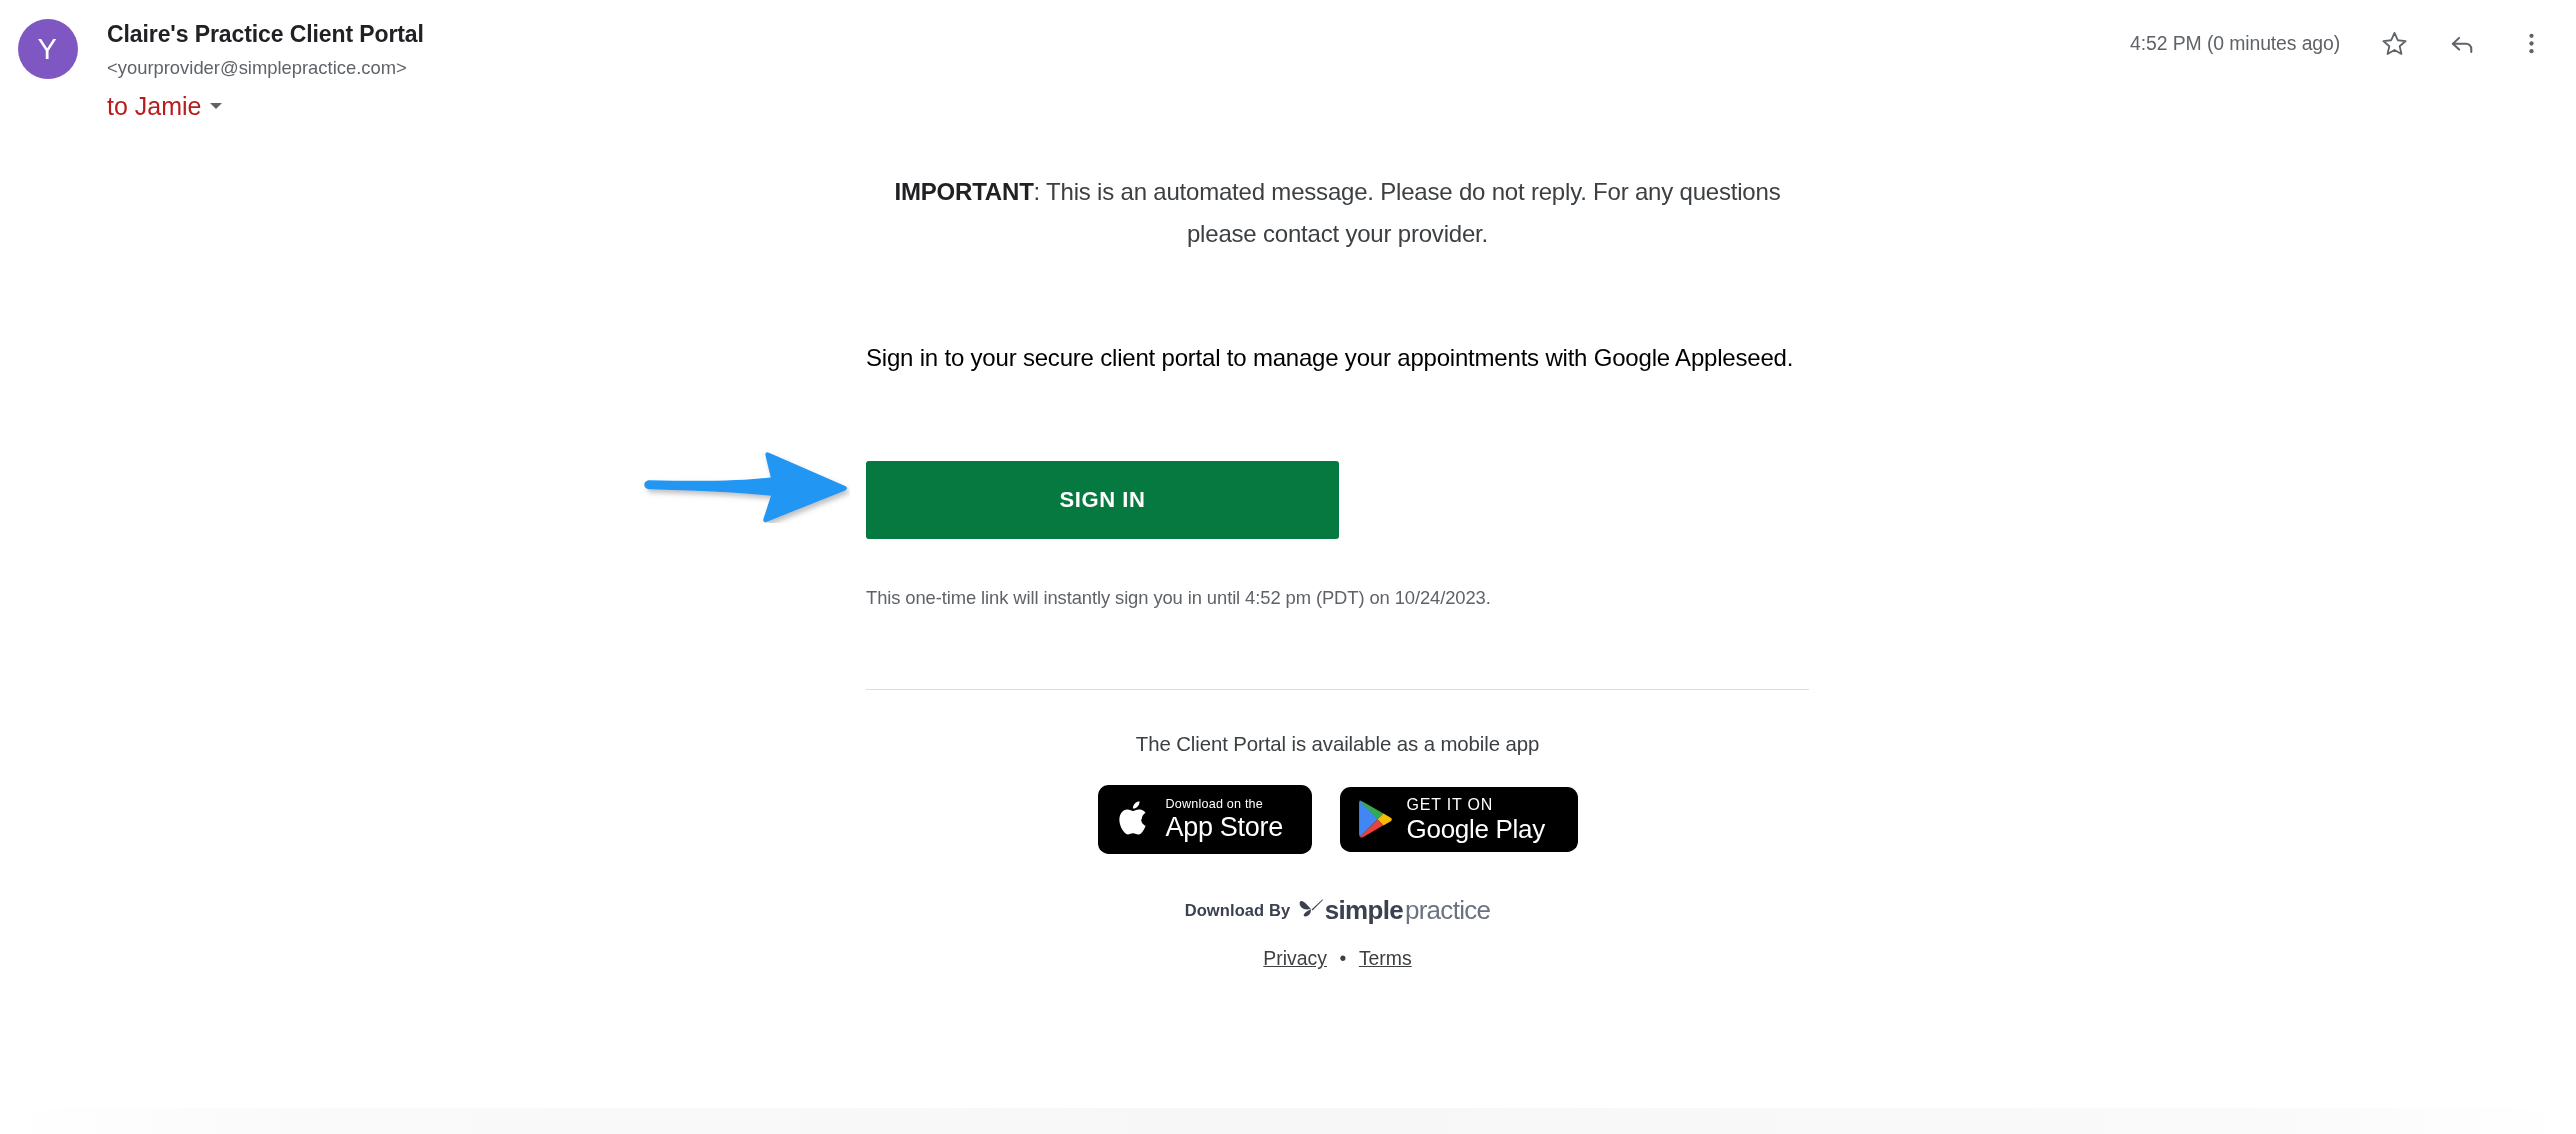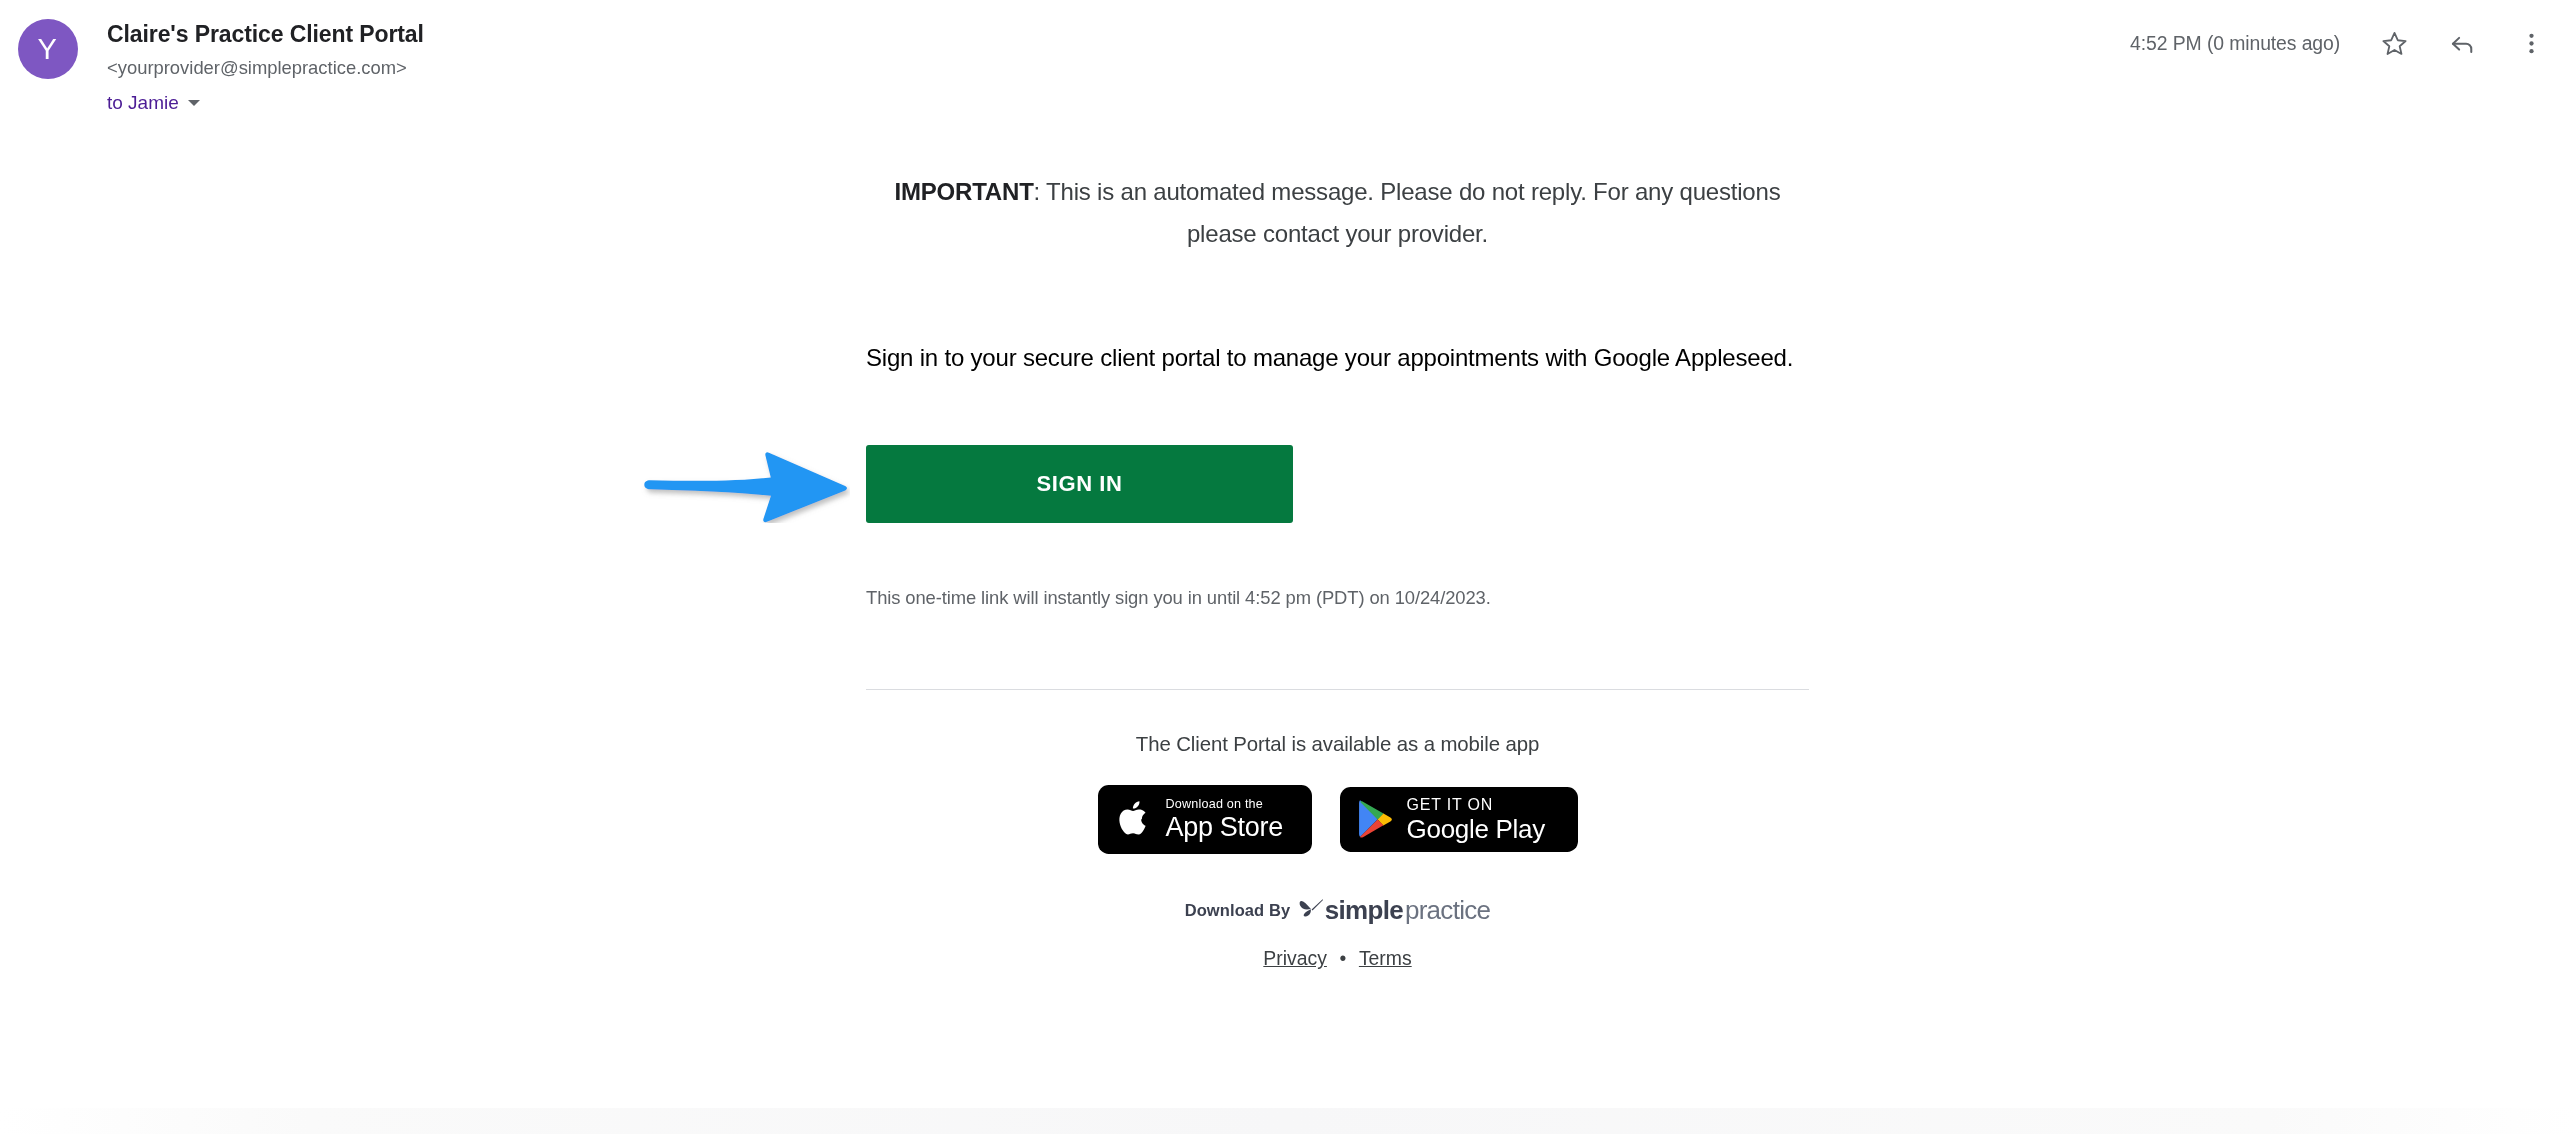--- a/index.html
+++ b/index.html
@@ -73,22 +73,22 @@
   }
 
   .recipient-line {
     display: flex;
     align-items: center;
     gap: 8.7px;
     margin-top: 12.6px;
   }
 
   .recipient-text {
-    font-size: 19px;
-    color: #4c1d95;
+    font-size: 25px;
+    color: #b91c1c;
   }
 
   .caret-down {
     width: 0; height: 0;
     border-left: 6.8px solid transparent;
     border-right: 6.8px solid transparent;
     border-top: 6.8px solid #5f6368;
     display: block;
   }
 
@@ -161,22 +161,22 @@
 
   .btn-row {
     margin-top: 66px;
     position: relative;
     height: 83px;
   }
 
   .signin-btn {
     position: absolute;
     left: 0;
-    top: 0;
-    width: 427px;
+    top: 16px;
+    width: 473px;
     height: 78px;
     background: #05793f;
     border: none;
     border-radius: 2.9px;
     color: #ffffff;
     font-size: 22px;
     font-weight: bold;
     letter-spacing: 0.6px;
     cursor: pointer;
     font-family: "Liberation Sans", sans-serif;

